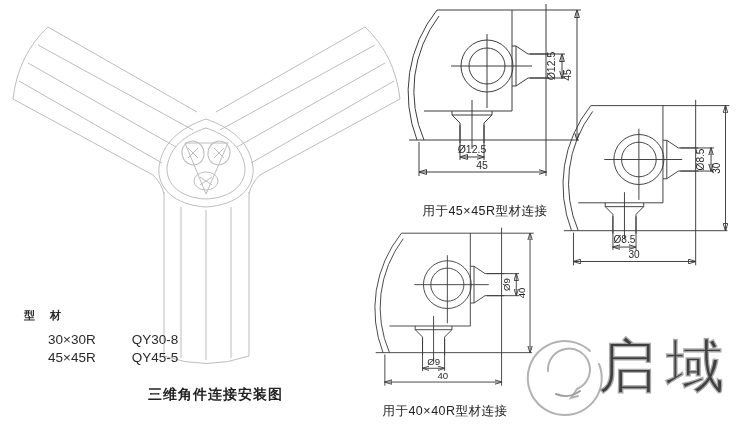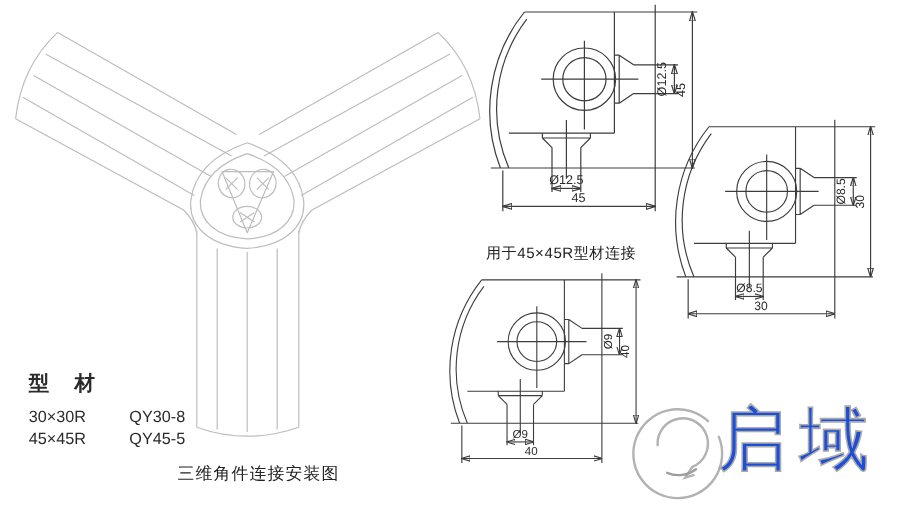--- a/index.html
+++ b/index.html
@@ -3,31 +3,31 @@
 <meta charset="utf-8">
 <style>
   html,body{margin:0;padding:0;background:#fff;}
   #canvas{position:relative;width:751px;height:428px;background:#ffffff;overflow:hidden;
           font-family:"Liberation Sans",sans-serif;color:#2a2a2a;}
   svg{position:absolute;overflow:visible;}
   .draw line,.draw path{stroke:#3d3d3d;stroke-width:1;fill:none;}
   .draw circle{stroke:#3d3d3d;stroke-width:1;fill:none;}
   .draw text{fill:#2a2a2a;font-family:"Liberation Sans",sans-serif;font-size:10.5px;stroke:none;}
   .iso path,.iso ellipse{stroke:#bdbdbd;stroke-width:1;fill:none;}
-  .caption{position:absolute;font-size:12.5px;color:#222;width:160px;
+  .caption{position:absolute;font-size:12.5px;color:#222;text-align:center;width:160px;
            font-weight:500;letter-spacing:0.5px;white-space:nowrap;}
   .spec{position:absolute;left:24px;top:308px;}
-  .spec-header{font-size:17px;font-weight:bold;letter-spacing:2px;margin-bottom:8px;}
-  .spec-row{font-size:13.5px;line-height:17.5px;white-space:nowrap;}
+  .spec-header{font-size:11px;font-weight:bold;letter-spacing:2px;margin-bottom:8px;}
+  .spec-row{font-size:13.5px;line-height:17.5px;white-space:nowrap;margin-left:24px;}
   .spec-row .size{display:inline-block;width:80px;}
-  .iso-caption{position:absolute;left:148px;top:386px;font-size:14px;font-weight:normal;
+  .iso-caption{position:absolute;left:148px;top:386px;font-size:14px;font-weight:bold;
                letter-spacing:1px;color:#222;}
   .logo{position:absolute;left:518px;top:330px;width:230px;height:95px;}
   .logo-text{position:absolute;left:80px;top:-2px;font-size:58px;letter-spacing:10px;
-             color:#1d4ed8;-webkit-text-stroke:1.3px #a9a9a9;white-space:nowrap;text-align:right;}
+             color:#404040;-webkit-text-stroke:1.3px #a9a9a9;white-space:nowrap;text-align:right;}
 </style>
 </head>
 <body>
 
 <div id="canvas">
 
   <svg class="iso" style="left:0;top:0;" width="410" height="400" viewBox="0 0 410 400">
     <g>
       <path d="M48,27 Q18,55 13,99"></path>
       <path d="M48,27 L197,112"></path>
@@ -112,20 +112,21 @@
     <path d="M172,10 V140" marker-start="url(#a40)" marker-end="url(#a40)"></path>
     <path d="M55,157 H79" marker-start="url(#a40)" marker-end="url(#a40)"></path>
     <path d="M14,172 H141" marker-start="url(#a40)" marker-end="url(#a40)"></path>
     <text x="150" y="66" text-anchor="middle" transform="rotate(-90 150 66)">Ø9</text>
     <text x="166" y="75" text-anchor="middle" transform="rotate(-90 166 75)" font-size="11">40</text>
     <text x="67" y="153" text-anchor="middle">Ø9</text>
     <text x="77" y="168.5" text-anchor="middle" font-size="11">40</text>
   </svg>
 
   <div class="caption" style="left:405px;top:203px;">用于45×45R型材连接</div>
+  <div class="caption" style="left:365px;top:403px;">用于40×40R型材连接</div>
 
   <div class="spec">
     <div class="spec-header">型　材</div>
     <div class="spec-row">
       <span class="size">30×30R</span>
       <span class="part">QY30-8</span>
     </div>
     <div class="spec-row">
       <span class="size">45×45R</span>
       <span class="part">QY45-5</span>

